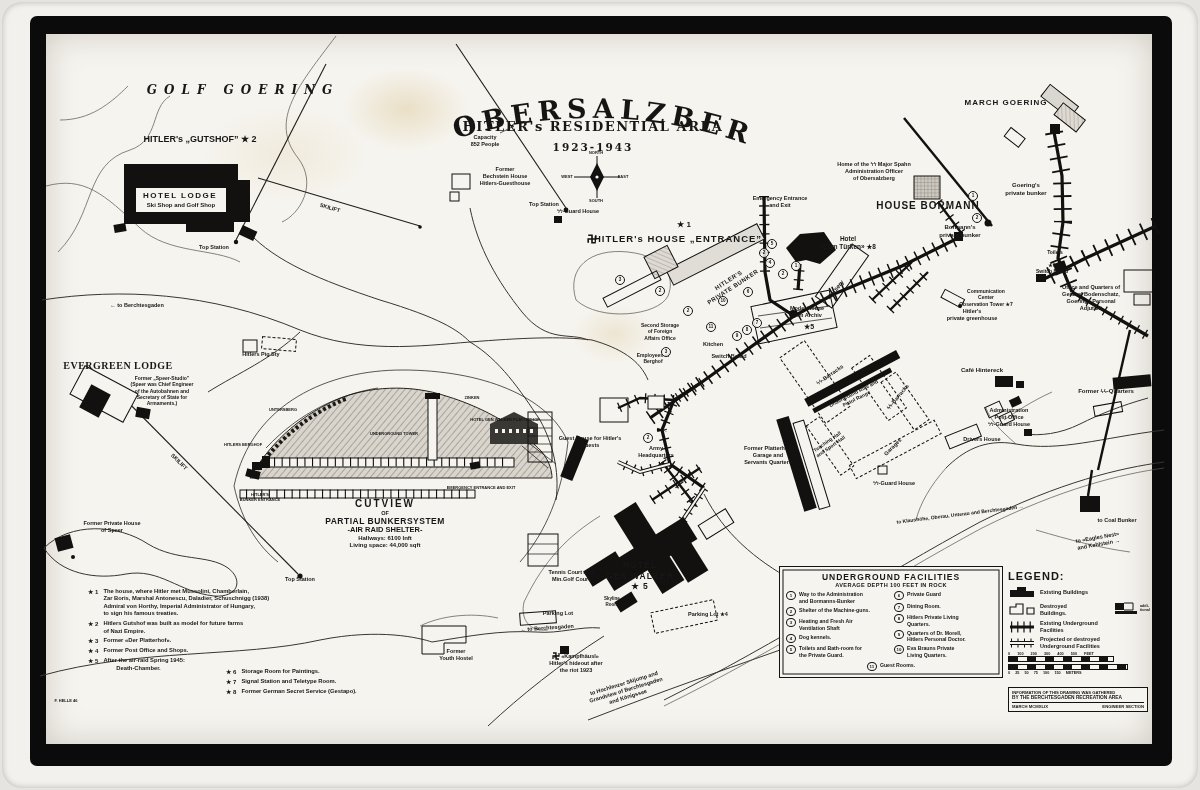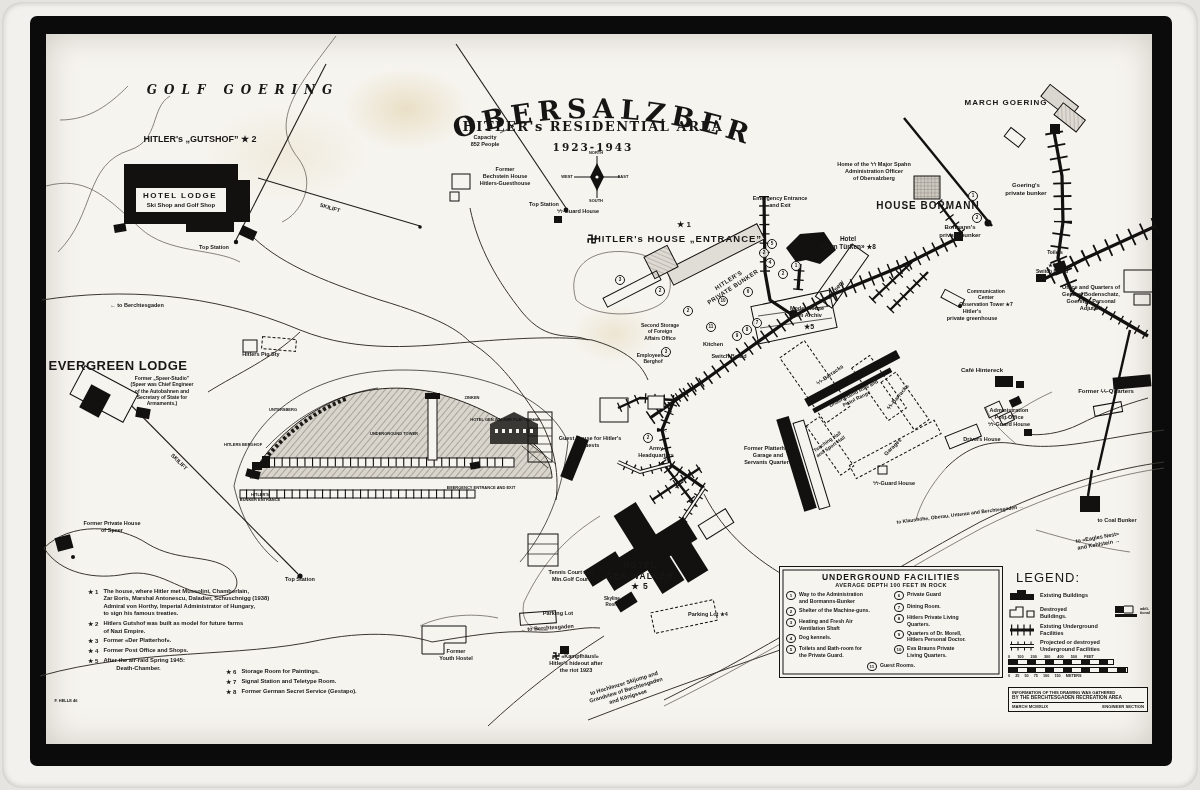--- a/index.html
+++ b/index.html
@@ -51,21 +51,21 @@
       font-size:4.4px;line-height:7px;text-align:center;font-weight:700;padding:0 .5px;}
   .uf-text{font-size:5.2px;line-height:1.25;font-weight:600;white-space:pre;}
   .uf-bottomrow{display:flex;justify-content:center;margin-top:1px;}
   
   .fn-col{position:absolute;}
   .fn-row{display:flex;gap:5px;margin-bottom:2.5px;}
   .fn-mark{font-weight:800;font-size:6px;white-space:nowrap;}
   .fn-text{font-size:5.8px;line-height:1.28;font-weight:600;white-space:pre;}
   
   .legend{position:absolute;left:1008px;top:570px;width:142px;}
-  .lg-title{font-size:13px;font-weight:400;letter-spacing:1px;margin-bottom:3px;margin-left:8px;}
+  .lg-title{font-size:11px;font-weight:700;letter-spacing:1px;margin-bottom:3px;}
   .lg-row{display:flex;align-items:center;gap:4px;margin-bottom:3px;position:relative;}
   .lg-text{font-size:5.5px;font-weight:700;line-height:1.2;white-space:pre;}
   .lg-add{position:absolute;right:0;top:-2px;display:flex;align-items:center;gap:1px;}
   .lg-addnote{font-size:3.8px;font-weight:700;line-height:1.1;white-space:pre;}
   .scale-num{font-size:3.8px;font-weight:700;word-spacing:6px;margin-top:2px;}
   .scale-num2{font-size:3.8px;font-weight:700;word-spacing:4px;margin-top:1px;}
   .scalebar{height:4px;border:.6px solid #141312;
       background:repeating-linear-gradient(90deg,#141312 0 9px,#f6f4ef 9px 18px);}
   .sb1{width:104px;}
   .sb2{width:118px;margin-top:2px;}
@@ -411,21 +411,21 @@
       <div class="ml" style="left: 982px; top: 439px; font-size: 5.5px; transform: translate(-50%, -50%);">Drivers House</div>
       <div class="ml" style="left: 590px; top: 442px; font-size: 5.5px; transform: translate(-50%, -50%);">Guest House for Hitler's
 Guests</div>
       <div class="ml" style="left: 656px; top: 452px; font-size: 5.5px; transform: translate(-50%, -50%);">Army
 Headquarters</div>
       <div class="ml" style="left: 768px; top: 455px; font-size: 5.5px; transform: translate(-50%, -50%);">Former Platterhof-
 Garage and
 Servants Quarters</div>
       <div class="ml" style="left: 261px; top: 354px; font-size: 5.5px; transform: translate(-50%, -50%);">Hitlers Pig Sty</div>
       <div class="ml" style="left: 137px; top: 305px; font-size: 5.5px; transform: translate(-50%, -50%);">← to Berchtesgaden</div>
-      <div class="ml b" style="left: 118px; top: 366px; font-size: 13px; letter-spacing: 0.5px; transform: translate(-50%, -50%);">EVERGREEN LODGE</div>
+      <div class="ml b" style="left: 118px; top: 366px; font-size: 10px; letter-spacing: 0.5px; transform: translate(-50%, -50%); font-family: Liberation Serif, serif;">EVERGREEN LODGE</div>
       <div class="ml" style="left: 162px; top: 391px; font-size: 5px; transform: translate(-50%, -50%);">Former „Speer-Studio”
 (Speer was Chief Engineer
 of the Autobahnen and
 Secretary of State for
 Armaments.)</div>
       <div class="ml" style="left: 179px; top: 462px; font-size: 5.5px; transform: translate(-50%, -50%) rotate(45deg);">SKILIFT</div>
       <div class="ml" style="left: 112px; top: 527px; font-size: 5.5px; transform: translate(-50%, -50%);">Former Private House
 of Speer</div>
       <div class="ml" style="left: 300px; top: 579px; font-size: 5.5px; transform: translate(-50%, -50%);">Top Station</div>
       <div class="ml" style="left: 283px; top: 409px; font-size: 4px; transform: translate(-50%, -50%);">UNTERSBERG</div>
@@ -476,20 +476,28 @@
       <div class="cn" style="left: 737px; top: 336px;">9</div>
       <div class="cn" style="left: 711px; top: 327px;">11</div>
       <div class="cn" style="left: 973px; top: 196px;">1</div>
       <div class="cn" style="left: 977px; top: 218px;">2</div>
       <div class="cn" style="left: 648px; top: 438px;">2</div>
       <div class="cn" style="left: 666px; top: 352px;">3</div>
       <div class="cn" style="left: 796px; top: 266px;">1</div>
       <div class="cn" style="left: 783px; top: 274px;">2</div>
     </div>
 
+  <div class="cutcap">
+    <div class="c1">CUTVIEW</div>
+    <div class="c2">OF</div>
+    <div class="c3">PARTIAL BUNKERSYSTEM</div>
+    <div class="c4">-AIR RAID SHELTER-</div>
+    <div class="c5">Hallways: 6100 lnft</div>
+    <div class="c6">Living space: 44,000 sqft</div>
+  </div>
 
   <div class="uf-box">
     <div class="uf-title">UNDERGROUND FACILITIES</div>
     <div class="uf-sub">AVERAGE DEPTH 100 FEET IN ROCK</div>
     <div class="uf-cols">
       <div class="uf-col" id="uf-left">
           <div class="uf-item">
             <span class="ufn">1</span>
             <span class="uf-text">Way to the Administration
 and Bormanns-Bunker</span>

